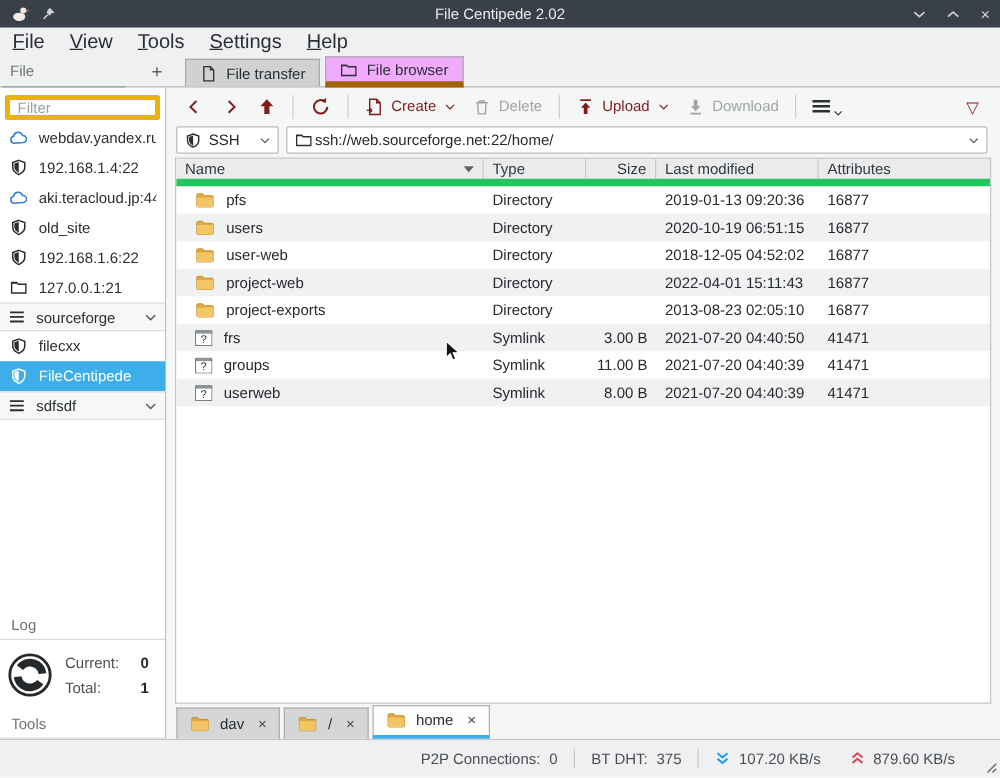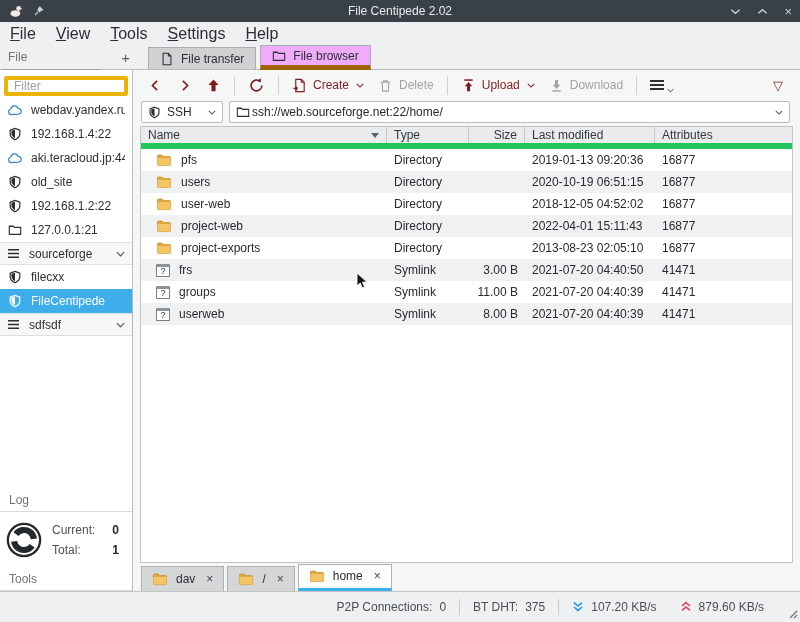--- a/index.html
+++ b/index.html
@@ -272,21 +272,21 @@
 
     <div class="hitem ic-shield">
 
       <span class="tico tico-shield">
         <svg viewBox="0 0 16 16" width="14" height="14">
               <path d="M8 1.5 L13.5 3.5 V8 C13.5 11.8 8 14.5 8 14.5 C8 14.5 2.5 11.8 2.5 8 V3.5 Z" fill="none" stroke="currentColor" stroke-width="1.4"></path>
               <path d="M8 3 L4 4.4 V8 C4 10.5 8 13 8 13 Z" fill="currentColor"></path>
             </svg>
       </span>
 
-      <span class="hlabel">192.168.1.2:22</span>
+      <span class="hlabel">192.168.1.6:22</span>
 
     </div>
 
     <div class="hitem ic-folder">
 
       <span class="tico tico-folder">
         <svg viewBox="0 0 16 16" width="14" height="14">
               <path d="M1.5 3.5 H6 L7.5 5 H14.5 V13 H1.5 Z" fill="none" stroke="currentColor" stroke-width="1.3"></path>
               <path d="M1.5 3.5 H6 L7 4.5 H1.5 Z" fill="currentColor"></path>
             </svg>

